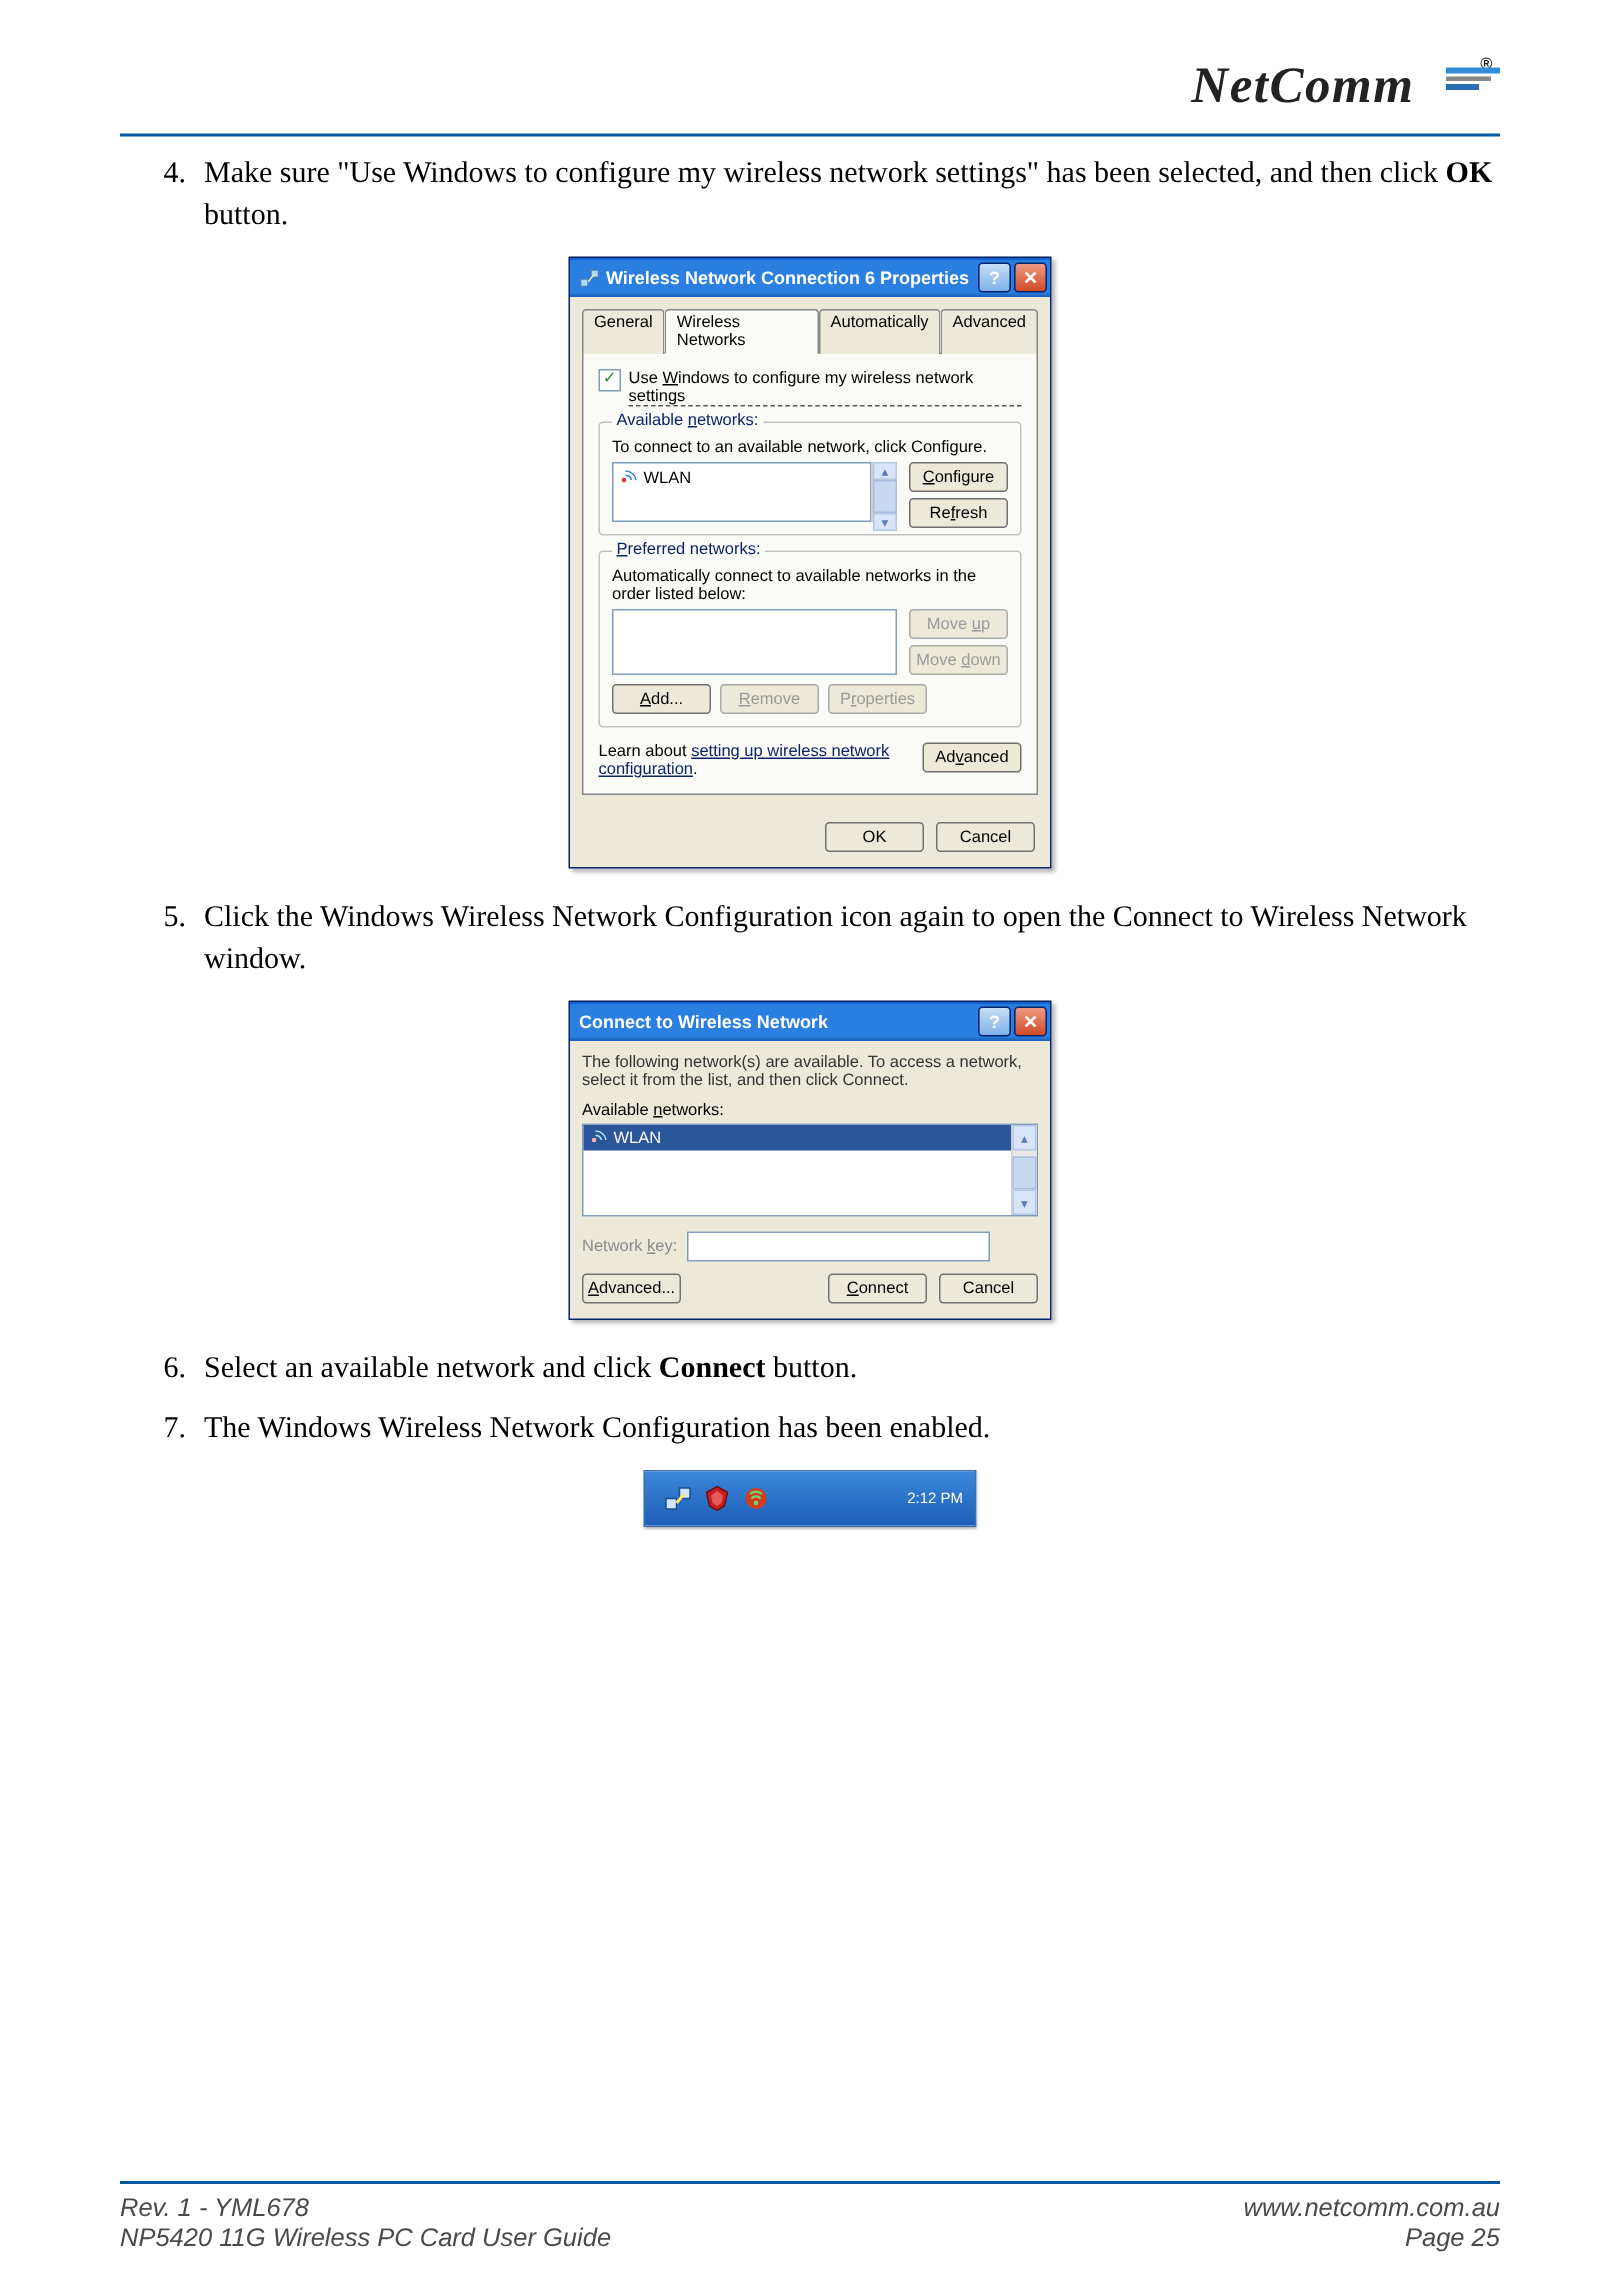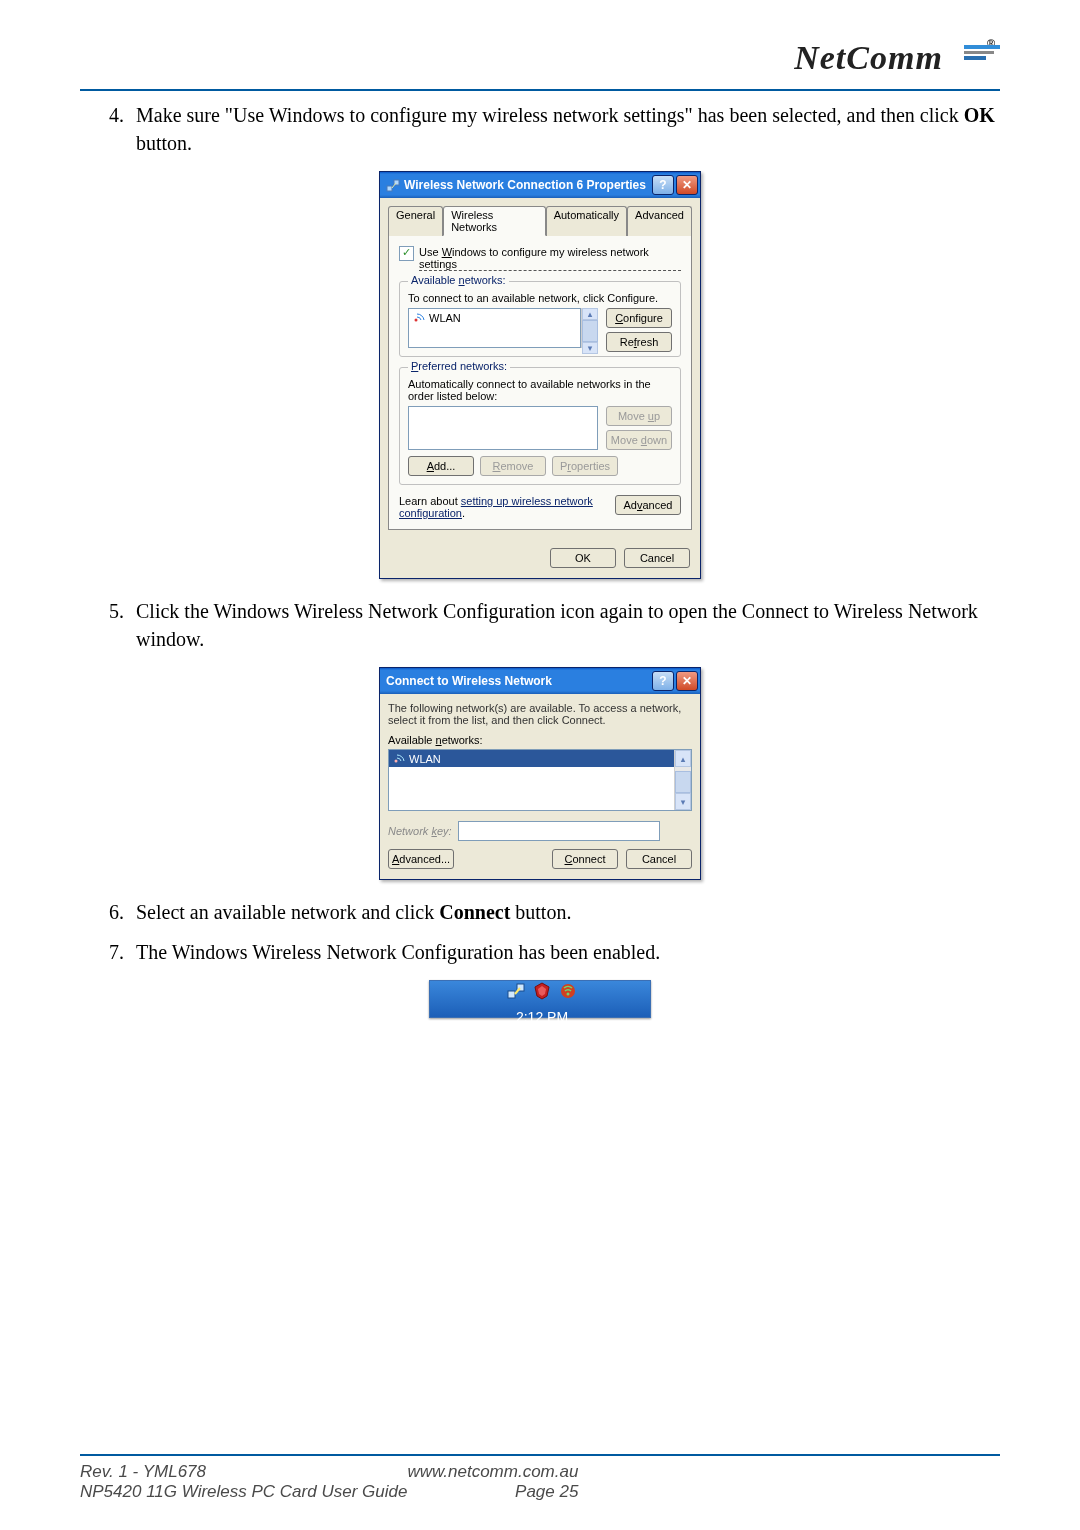--- a/index.html
+++ b/index.html
@@ -353,21 +353,20 @@
   }
   .dlg2-row {
     display: flex;
     align-items: center;
     gap: 6px;
     margin: 10px 0 8px 0;
   }
   .dlg2-label-grey {
     color: #8a8a8a;
     font-size: 11px;
-    font-style: italic;
   }
   .dlg2-note {
     font-size: 11px;
     color: #555;
     margin: 8px 0 8px 0;
   }
   .dlg2-footer {
     display: flex;
     justify-content: space-between;
     gap: 8px;
@@ -385,22 +384,21 @@
     border: 1px solid #3b6fb4;
     background: linear-gradient(#3a87db, #1c5fb8);
     display: flex;
     align-items: center;
     justify-content: space-between;
     padding: 0 8px 0 12px;
     gap: 8px;
     box-shadow: 0 1px 2px rgba(0,0,0,0.4);
     color: #fff;
     font-family: Tahoma, sans-serif;
-    font-size: 14px;
-    flex-direction: column;
+    font-size: 10px;
   }
   .tray-icons {
     display: flex;
     gap: 6px;
     align-items: center;
   }
   .tray svg { display: block; }
 
   .net-icon svg { display:inline-block; }
 
@@ -410,21 +408,21 @@
     bottom: 28px;
     left: 80px;
     right: 80px;
     border-top: 2px solid #005aa0;
     padding-top: 6px;
     font-family: Arial, Helvetica, sans-serif;
     font-style: italic;
     font-size: 17px;
     color: #4a4a4a;
     display: flex;
-    justify-content: flex-start;
+    justify-content: space-between;
   }
 </style>
 </head>
 <body>
 
 <div class="page">
   <div class="header">
     <div class="logo">
       <span>NetComm</span><span class="logo-reg">®</span>
     </div>

